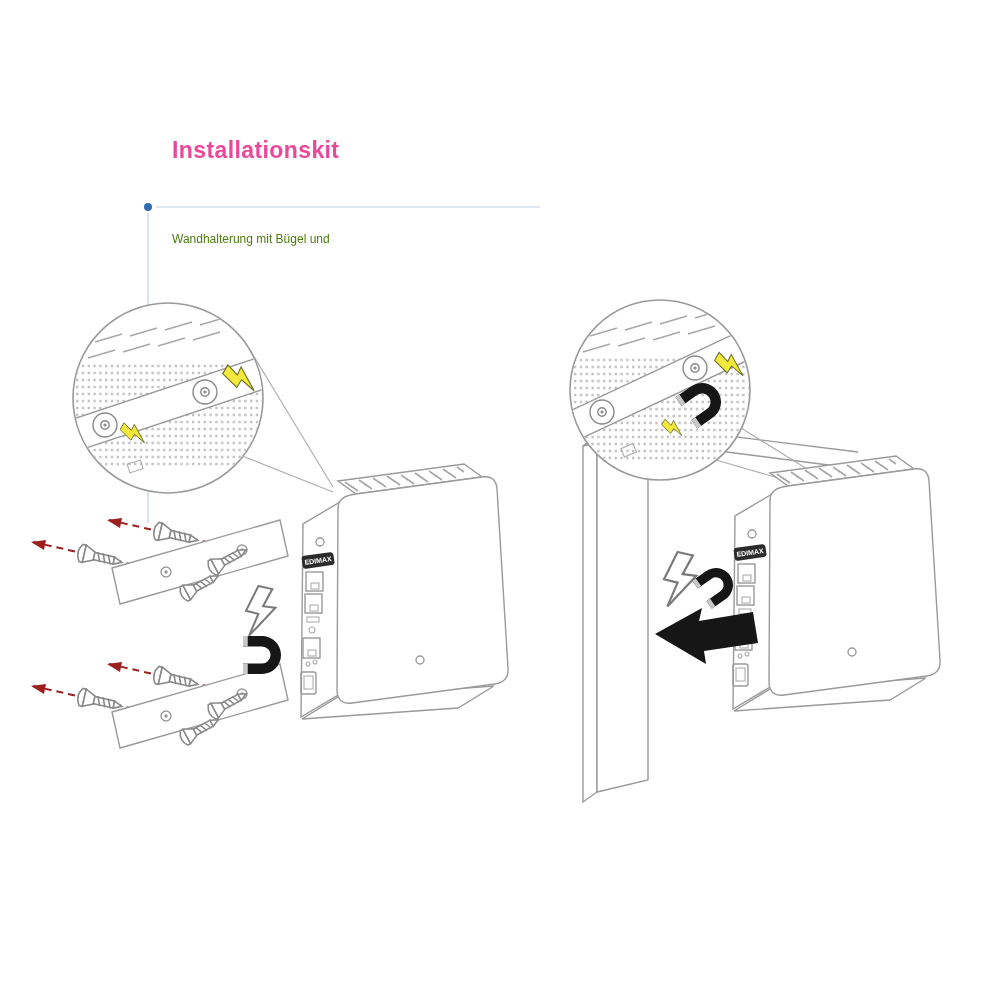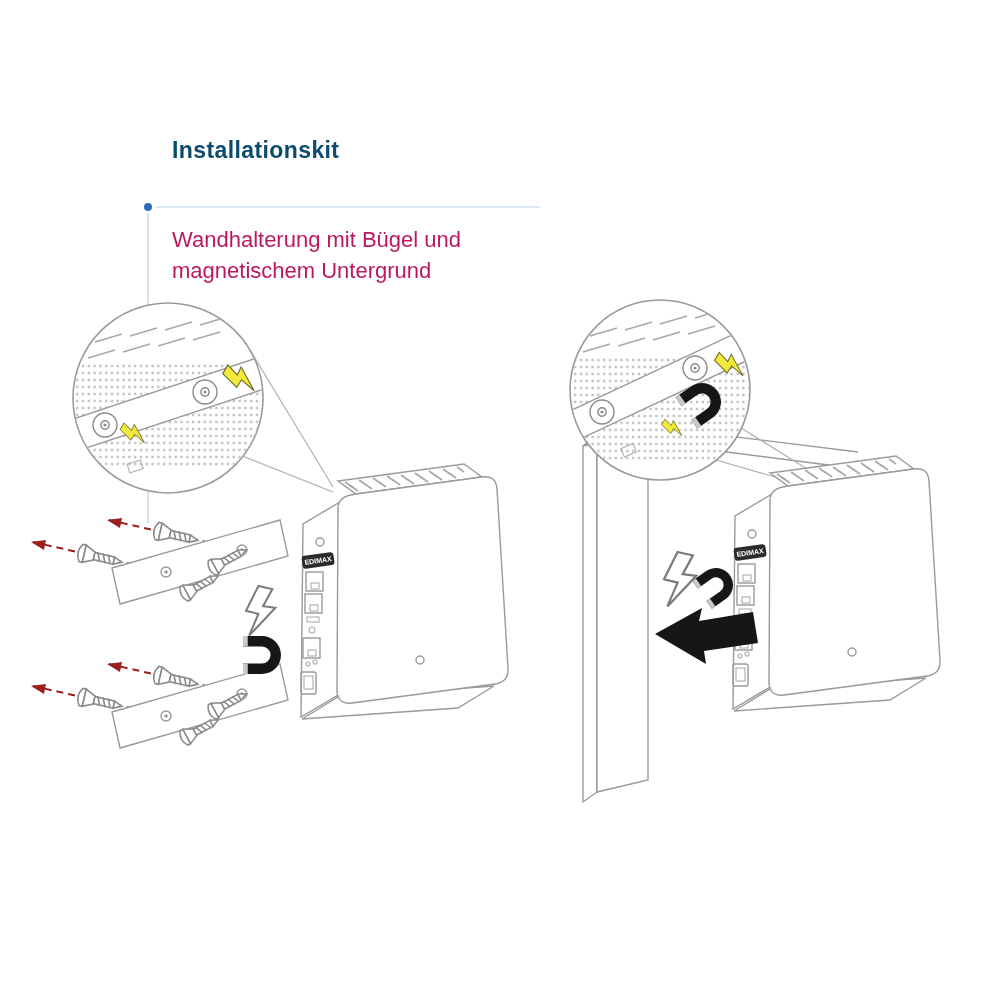--- a/index.html
+++ b/index.html
@@ -1,21 +1,21 @@
 <!DOCTYPE html>
 <html><head>
 <meta charset="utf-8">
 <style>
   html,body{margin:0;padding:0;background:#fff;}
   .stage{position:relative;width:1000px;height:1000px;background:#fff;overflow:hidden;
          font-family:"Liberation Sans", sans-serif;}
   .stage svg{position:absolute;left:0;top:0;}
-  .title{position:absolute;left:172px;top:134px;color:#0c4a6e;font-size:23px;
+  .title{position:absolute;left:172px;top:134px;color:#ec4899;font-size:23px;
          font-weight:bold;line-height:32px;letter-spacing:.4px;}
-  .subtitle{position:absolute;left:172px;top:224px;color:#be185d;font-size:22px;
+  .subtitle{position:absolute;left:172px;top:224px;color:#4d7c0f;font-size:12px;
             line-height:31px;}
   .ln{stroke:#9a9a9a;stroke-width:1.4;fill:none;}
   .face{stroke:#9a9a9a;stroke-width:1.4;fill:#ffffff;}
   .thin{stroke:#aeaeae;stroke-width:1.1;fill:none;}
   .reddash{stroke:#9b1f1f;stroke-width:2;fill:none;stroke-dasharray:7 5;}
   .redfill{fill:#9b1f1f;stroke:none;}
   .perf{stroke:#c4c4c4;stroke-width:2.4;fill:none;stroke-dasharray:2.4 3.4;}
   .vent{stroke:#a8a8a8;stroke-width:1.6;fill:none;}
   .bolty{fill:#f2e93c;stroke:#6b6b2a;stroke-width:1;}
   .bolto{fill:#ffffff;stroke:#7a7a7a;stroke-width:1.3;}
@@ -24,21 +24,20 @@
 </head>
 <body>
 
 <div class="stage">
 
   <div class="title">
     <div>Installationskit</div>
   </div>
   <div class="subtitle">
     <div>Wandhalterung mit Bügel und</div>
-    <div>magnetischem Untergrund</div>
   </div>
 
   <svg width="1000" height="1000" viewBox="0 0 1000 1000">
     <defs>
       <clipPath id="clipL">
           <circle cx="168" cy="398" r="94"></circle>
         </clipPath>
       <clipPath id="clipR">
           <circle cx="660" cy="390" r="89"></circle>
         </clipPath>

